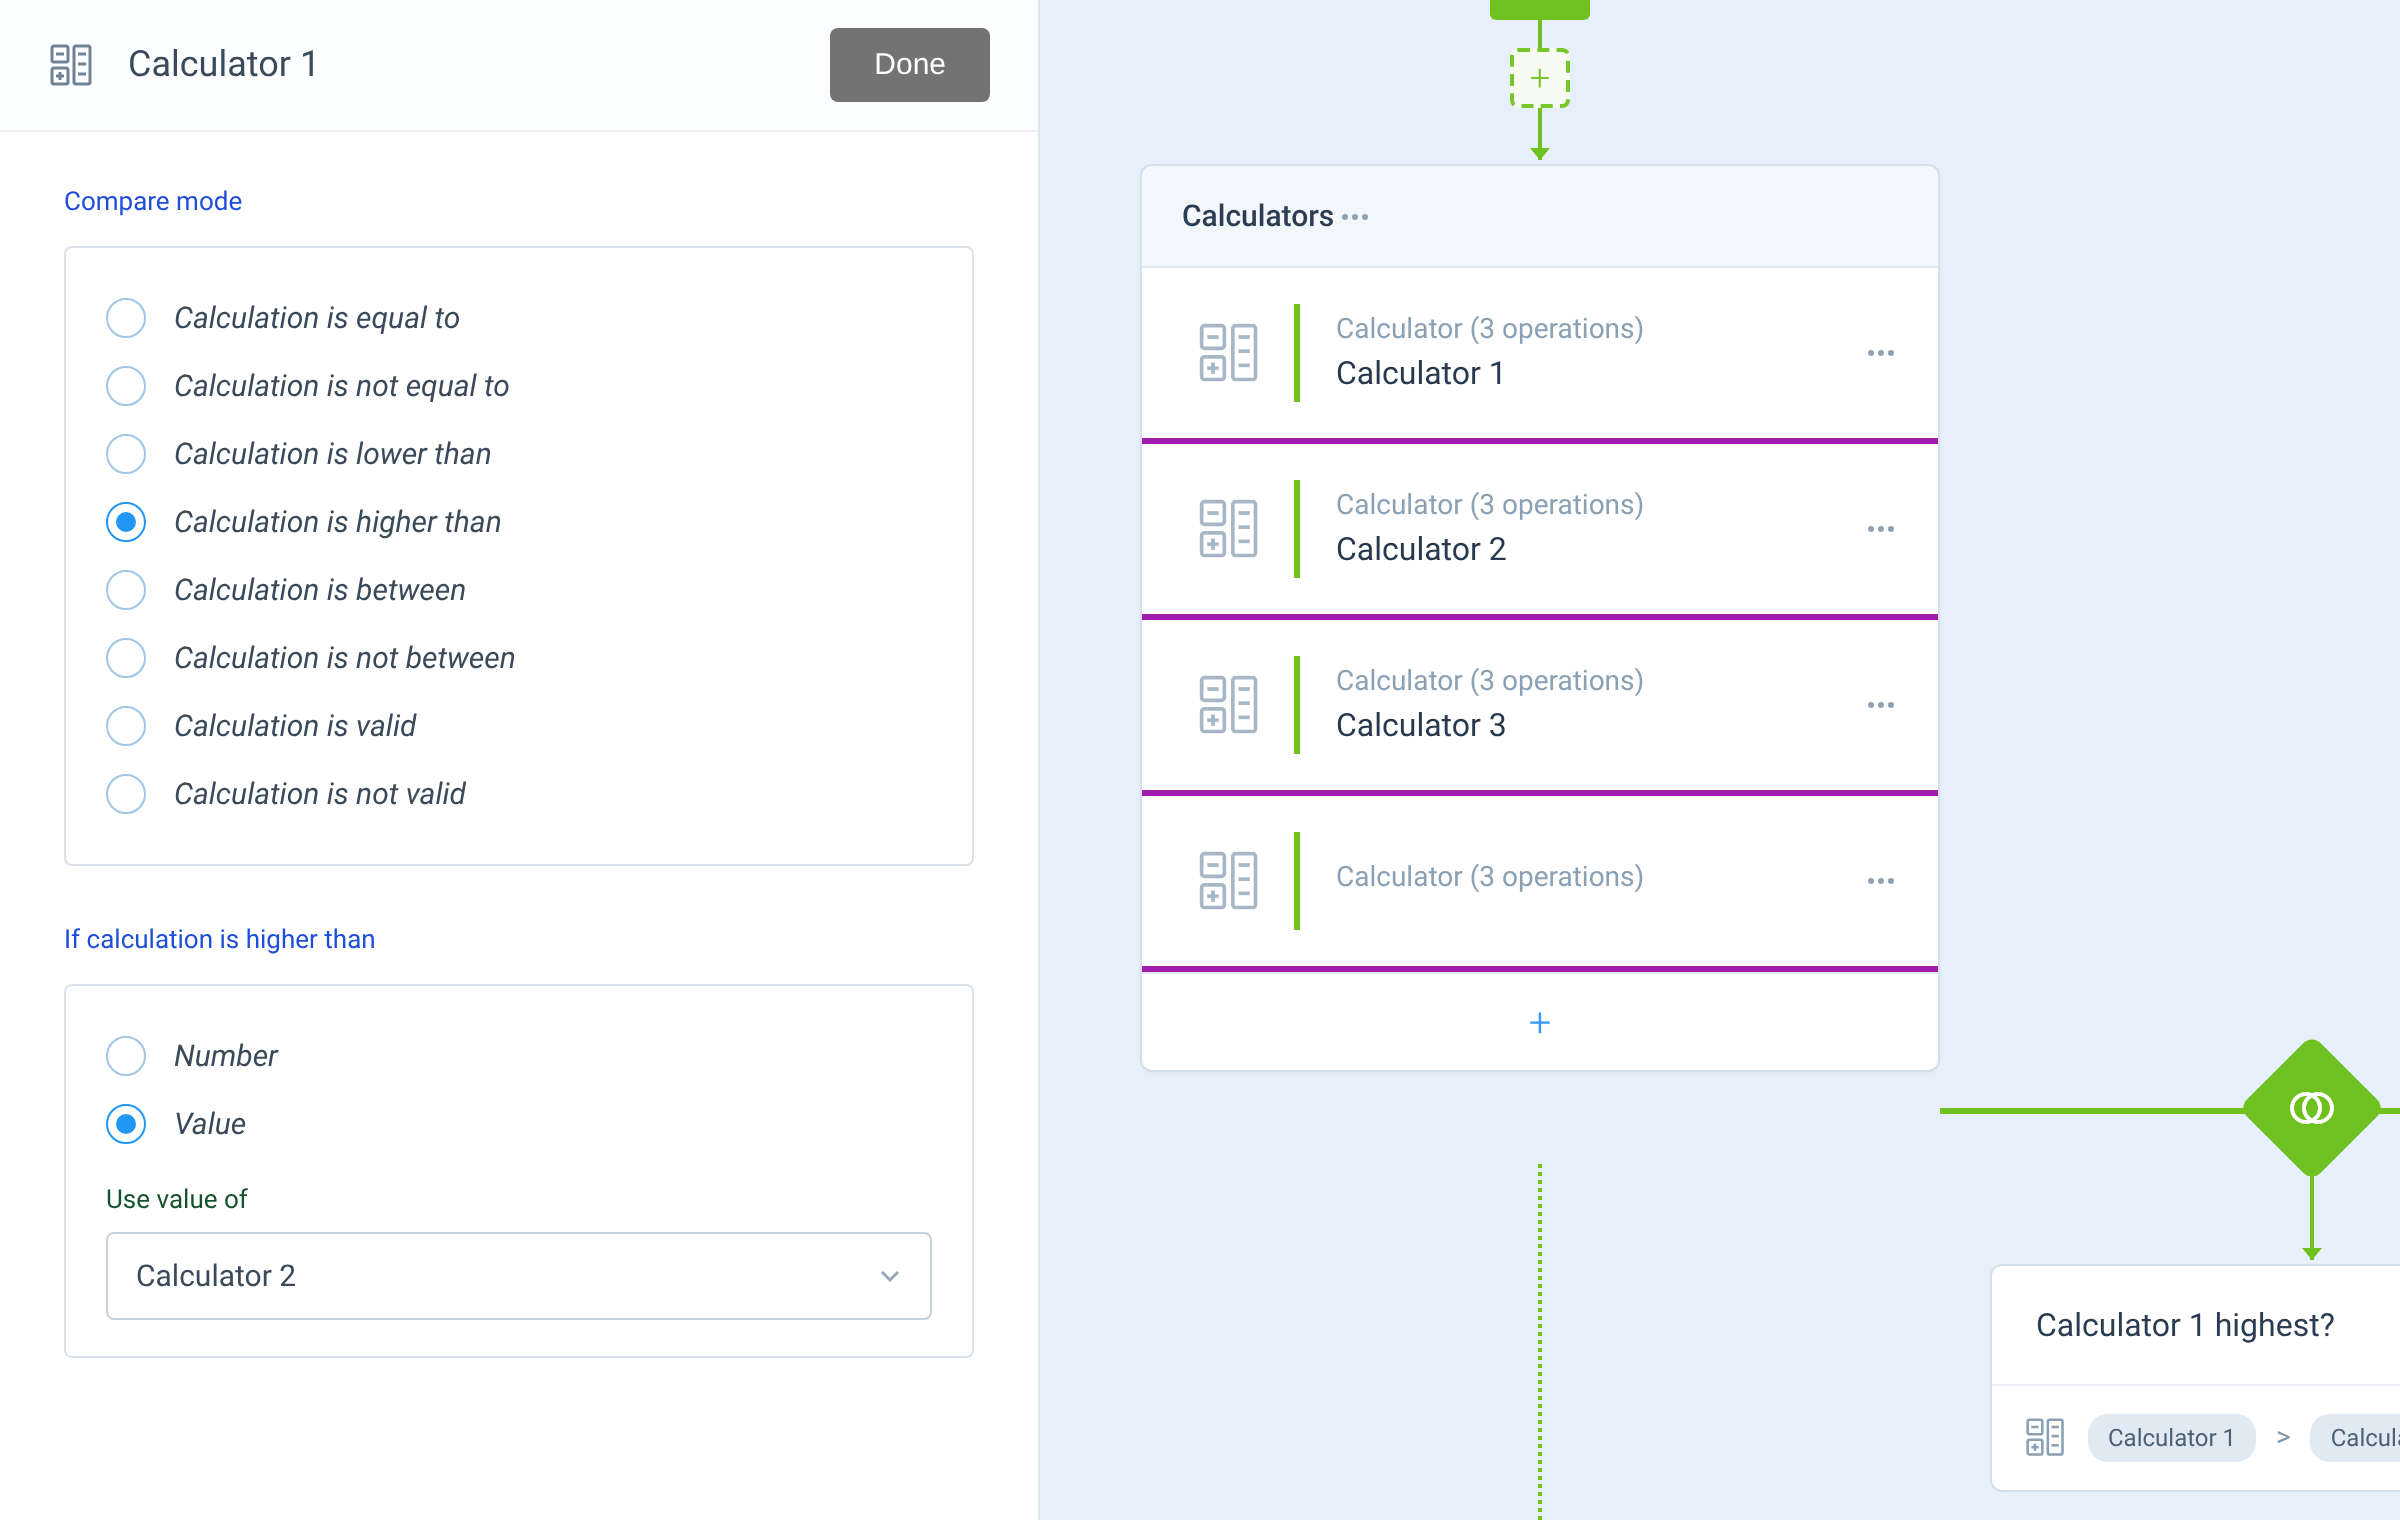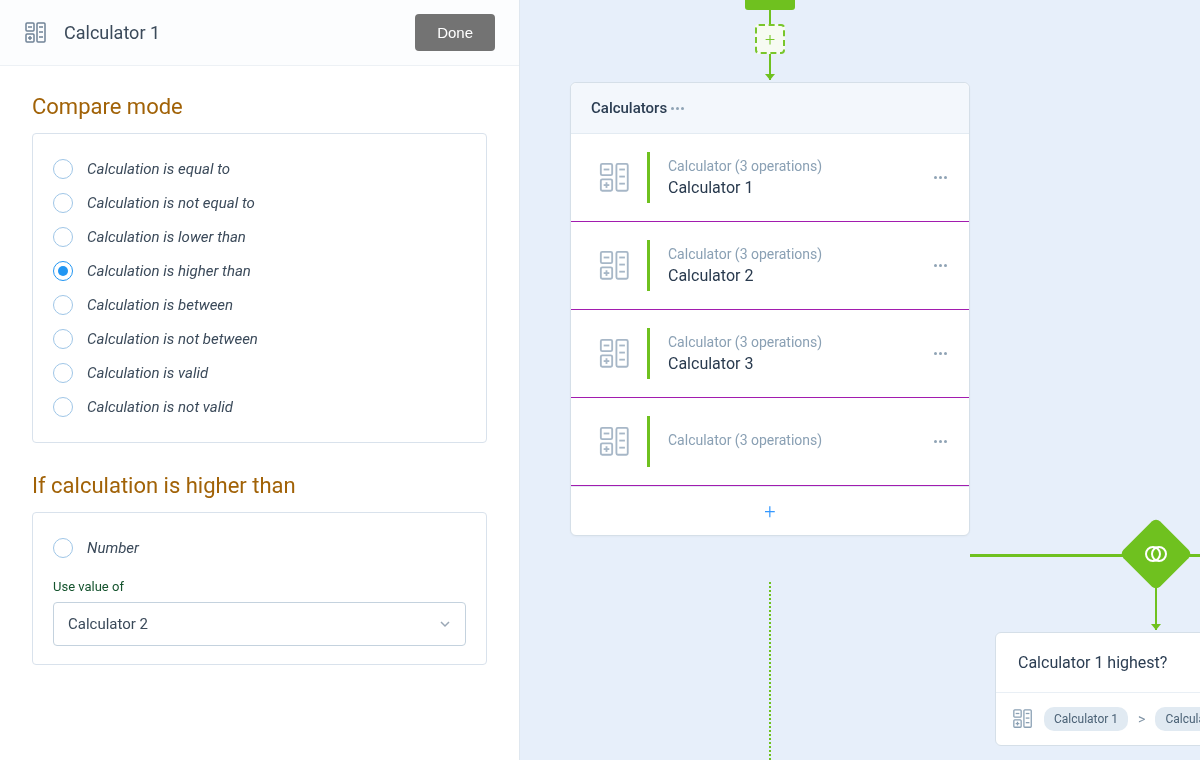--- a/index.html
+++ b/index.html
@@ -46,22 +46,22 @@
     border-radius: 4px;
     font-size: 15px;
     padding: 10px 22px;
     cursor: pointer;
   }
   .panel-body {
     padding: 28px 32px;
     overflow-y: auto;
   }
   .section-heading {
-    font-size: 22px;
-    color: #a16207;
+    font-size: 13px;
+    color: #1d4ed8;
     margin-bottom: 14px;
     font-weight: 400;
   }
   .boxed {
     border: 1px solid #d9e2ec;
     border-radius: 4px;
     padding: 18px 20px;
     margin-bottom: 30px;
   }
   .radio-row {
@@ -198,21 +198,21 @@
   }
   .dots-btn span {
     width: 3px; height: 3px;
     background: #8fa3b5;
     border-radius: 50%;
   }
   .calc-row {
     display: flex;
     align-items: center;
     padding: 14px 18px 14px 14px;
-    border-bottom: 1px solid #a21caf;
+    border-bottom: 3px solid #a21caf;
     min-height: 88px;
     position: relative;
   }
   .calc-row:last-of-type { border-bottom: none; }
   .calc-icon-wrap {
     width: 60px;
     display: flex;
     align-items: center;
     justify-content: center;
     flex-shrink: 0;
@@ -395,20 +395,24 @@
         <span class="radio"></span>
         <span class="radio-label">Calculation is not valid</span>
       </div>
     </div>
 
     <div class="section-heading">If calculation is higher than</div>
     <div class="boxed">
       <div class="radio-row">
         <span class="radio"></span>
         <span class="radio-label">Number</span>
+      </div>
+      <div class="radio-row">
+        <span class="radio selected"></span>
+        <span class="radio-label">Value</span>
       </div>
       <div class="subheading">Use value of</div>
       <div class="select">
         <span>Calculator 2</span>
         <span class="chevron-down">
           <svg width="12" height="12" viewBox="0 0 12 12" fill="none" stroke-width="1.5">
               <polyline points="2,4 6,8 10,4"></polyline>
             </svg>
         </span>
       </div>

